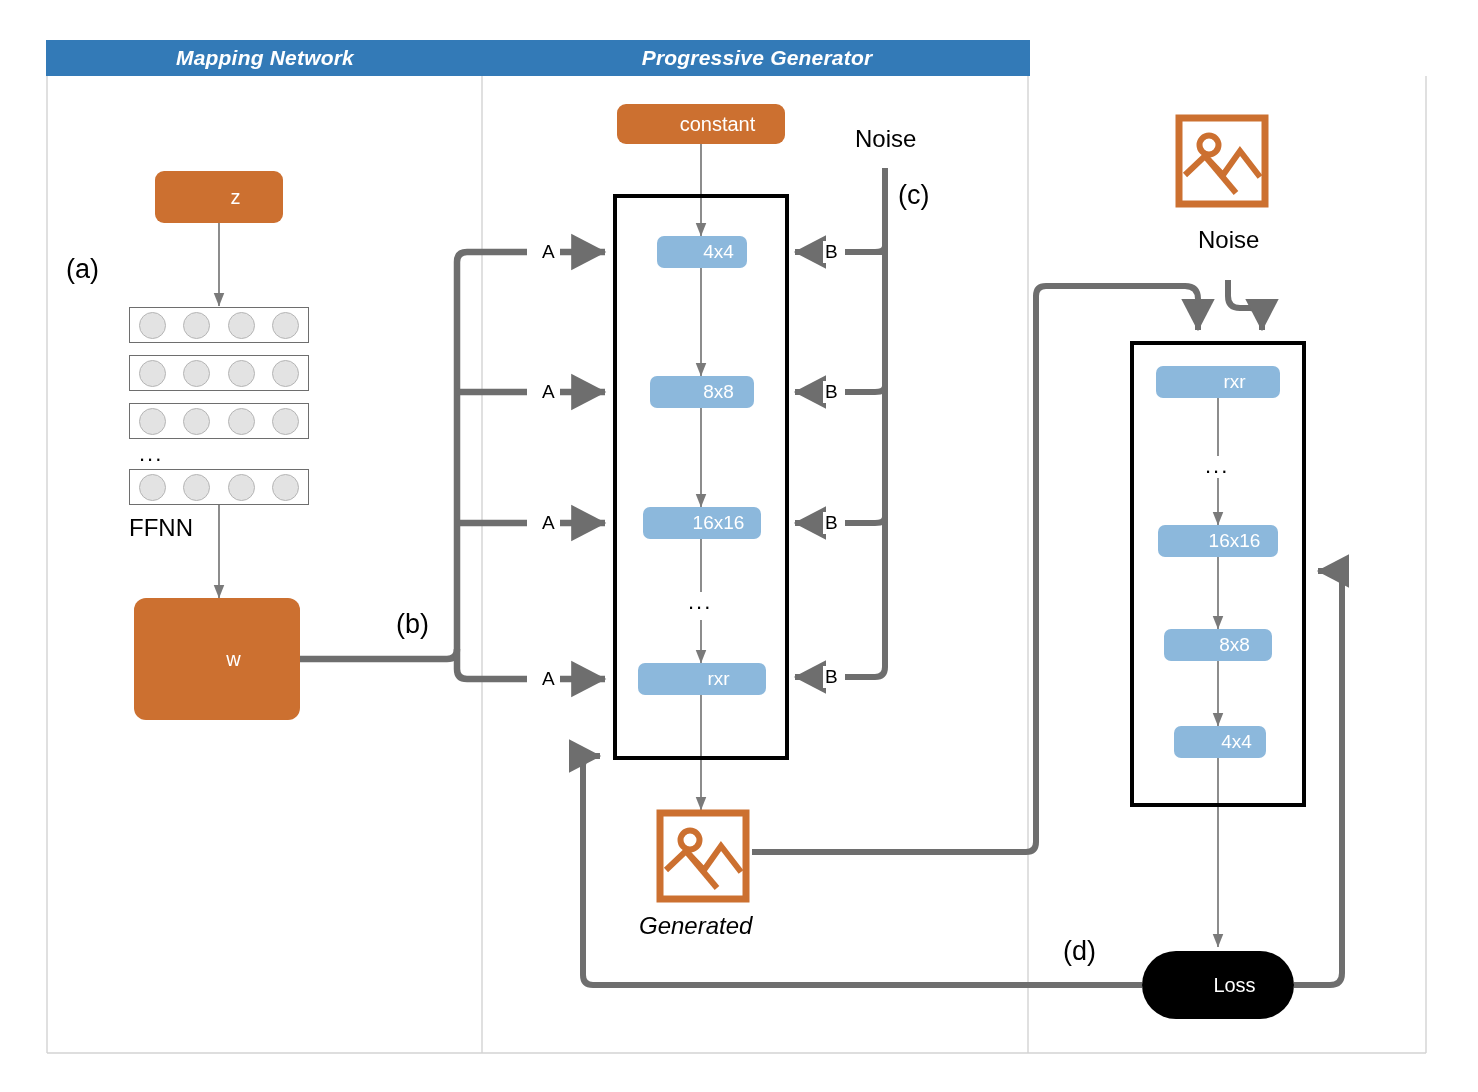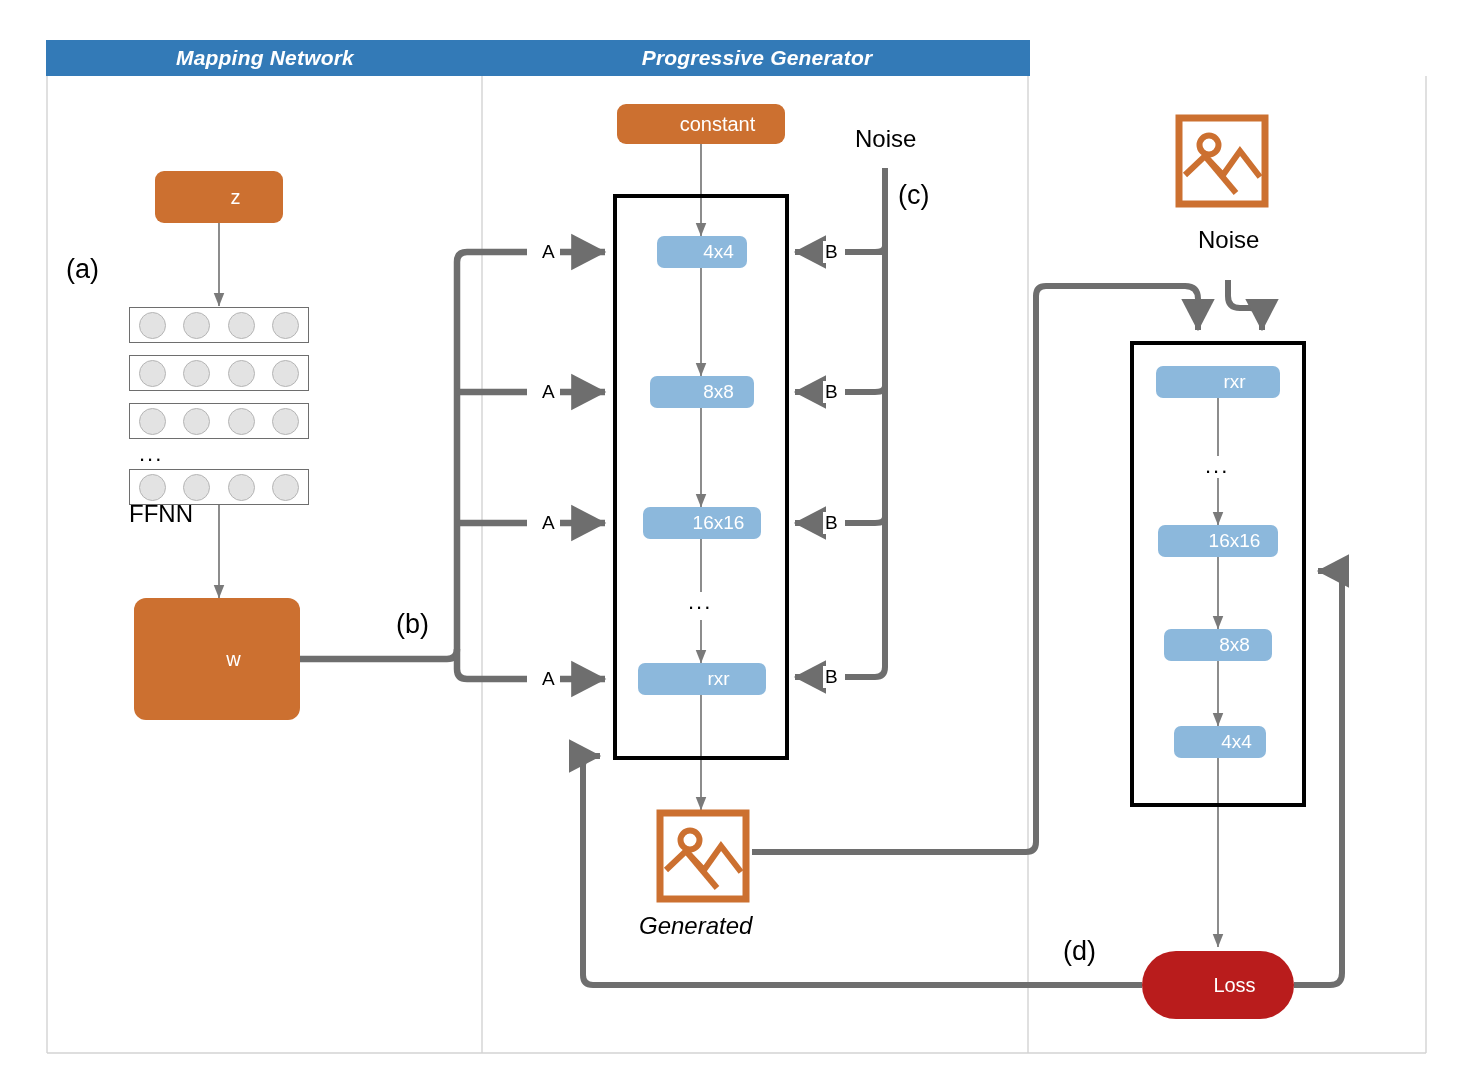--- a/index.html
+++ b/index.html
@@ -11,21 +11,21 @@
   .panel-header{
     position:absolute;height:36px;background:#337AB7;
     display:flex;align-items:center;justify-content:center;
     color:#ffffff;font-style:italic;font-weight:bold;font-size:21px;
     letter-spacing:.2px;box-sizing:border-box;
   }
   .node{position:absolute;display:flex;align-items:center;justify-content:center;
     box-sizing:border-box;text-align:center;padding-left:33px;}
   .orange-node{background:#CC7030;color:#ffffff;border-radius:9px;font-size:20px;}
   .blue-node{background:#8CB8DC;color:#ffffff;border-radius:7px;font-size:19px;}
-  .red-node{background:#b91c1c;color:#ffffff;border-radius:34px;font-size:20px;}
+  .red-node{background:#000000;color:#ffffff;border-radius:34px;font-size:20px;}
   .plain-label{position:absolute;color:#000000;font-size:24px;white-space:nowrap;}
   .big-label{position:absolute;color:#000000;font-size:27px;white-space:nowrap;}
   .bus-label{position:absolute;color:#000000;font-size:19px;white-space:nowrap;background:#ffffff;padding:0 2px;}
   .ellipsis{position:absolute;color:#000000;font-size:22px;letter-spacing:2px;white-space:nowrap;}
   .ffnn-layer{position:absolute;border:1.6px solid #6E6E6E;background:#ffffff;
     display:flex;align-items:center;justify-content:space-around;box-sizing:border-box;}
   .neuron{width:27px;height:27px;border-radius:50%;background:#E3E3E3;border:1.2px solid #B5B5B5;box-sizing:border-box;}
   .net-frame{position:absolute;border:4px solid #000000;background:transparent;box-sizing:border-box;}
   .img-icon{position:absolute;}
 </style>
@@ -164,21 +164,21 @@
   <div class="ellipsis" style="left:139px;top:441px;">
     <span>...</span>
   </div>
   <div class="ffnn-layer" style="left:129px;top:469px;width:180px;height:36px;">
     <span class="neuron"></span>
     <span class="neuron"></span>
     <span class="neuron"></span>
     <span class="neuron"></span>
   </div>
 
-  <div class="plain-label" style="left:129px;top:500px;">
+  <div class="plain-label" style="left:129px;top:514px;">
     <span>FFNN</span>
   </div>
 
   <div class="node orange-node" style="left:134px;top:598px;width:166px;height:122px;border-radius:12px;">
     <span>w</span>
   </div>
 
   <div class="big-label" style="left:396px;top:609px;">
     <span>(b)</span>
   </div>

